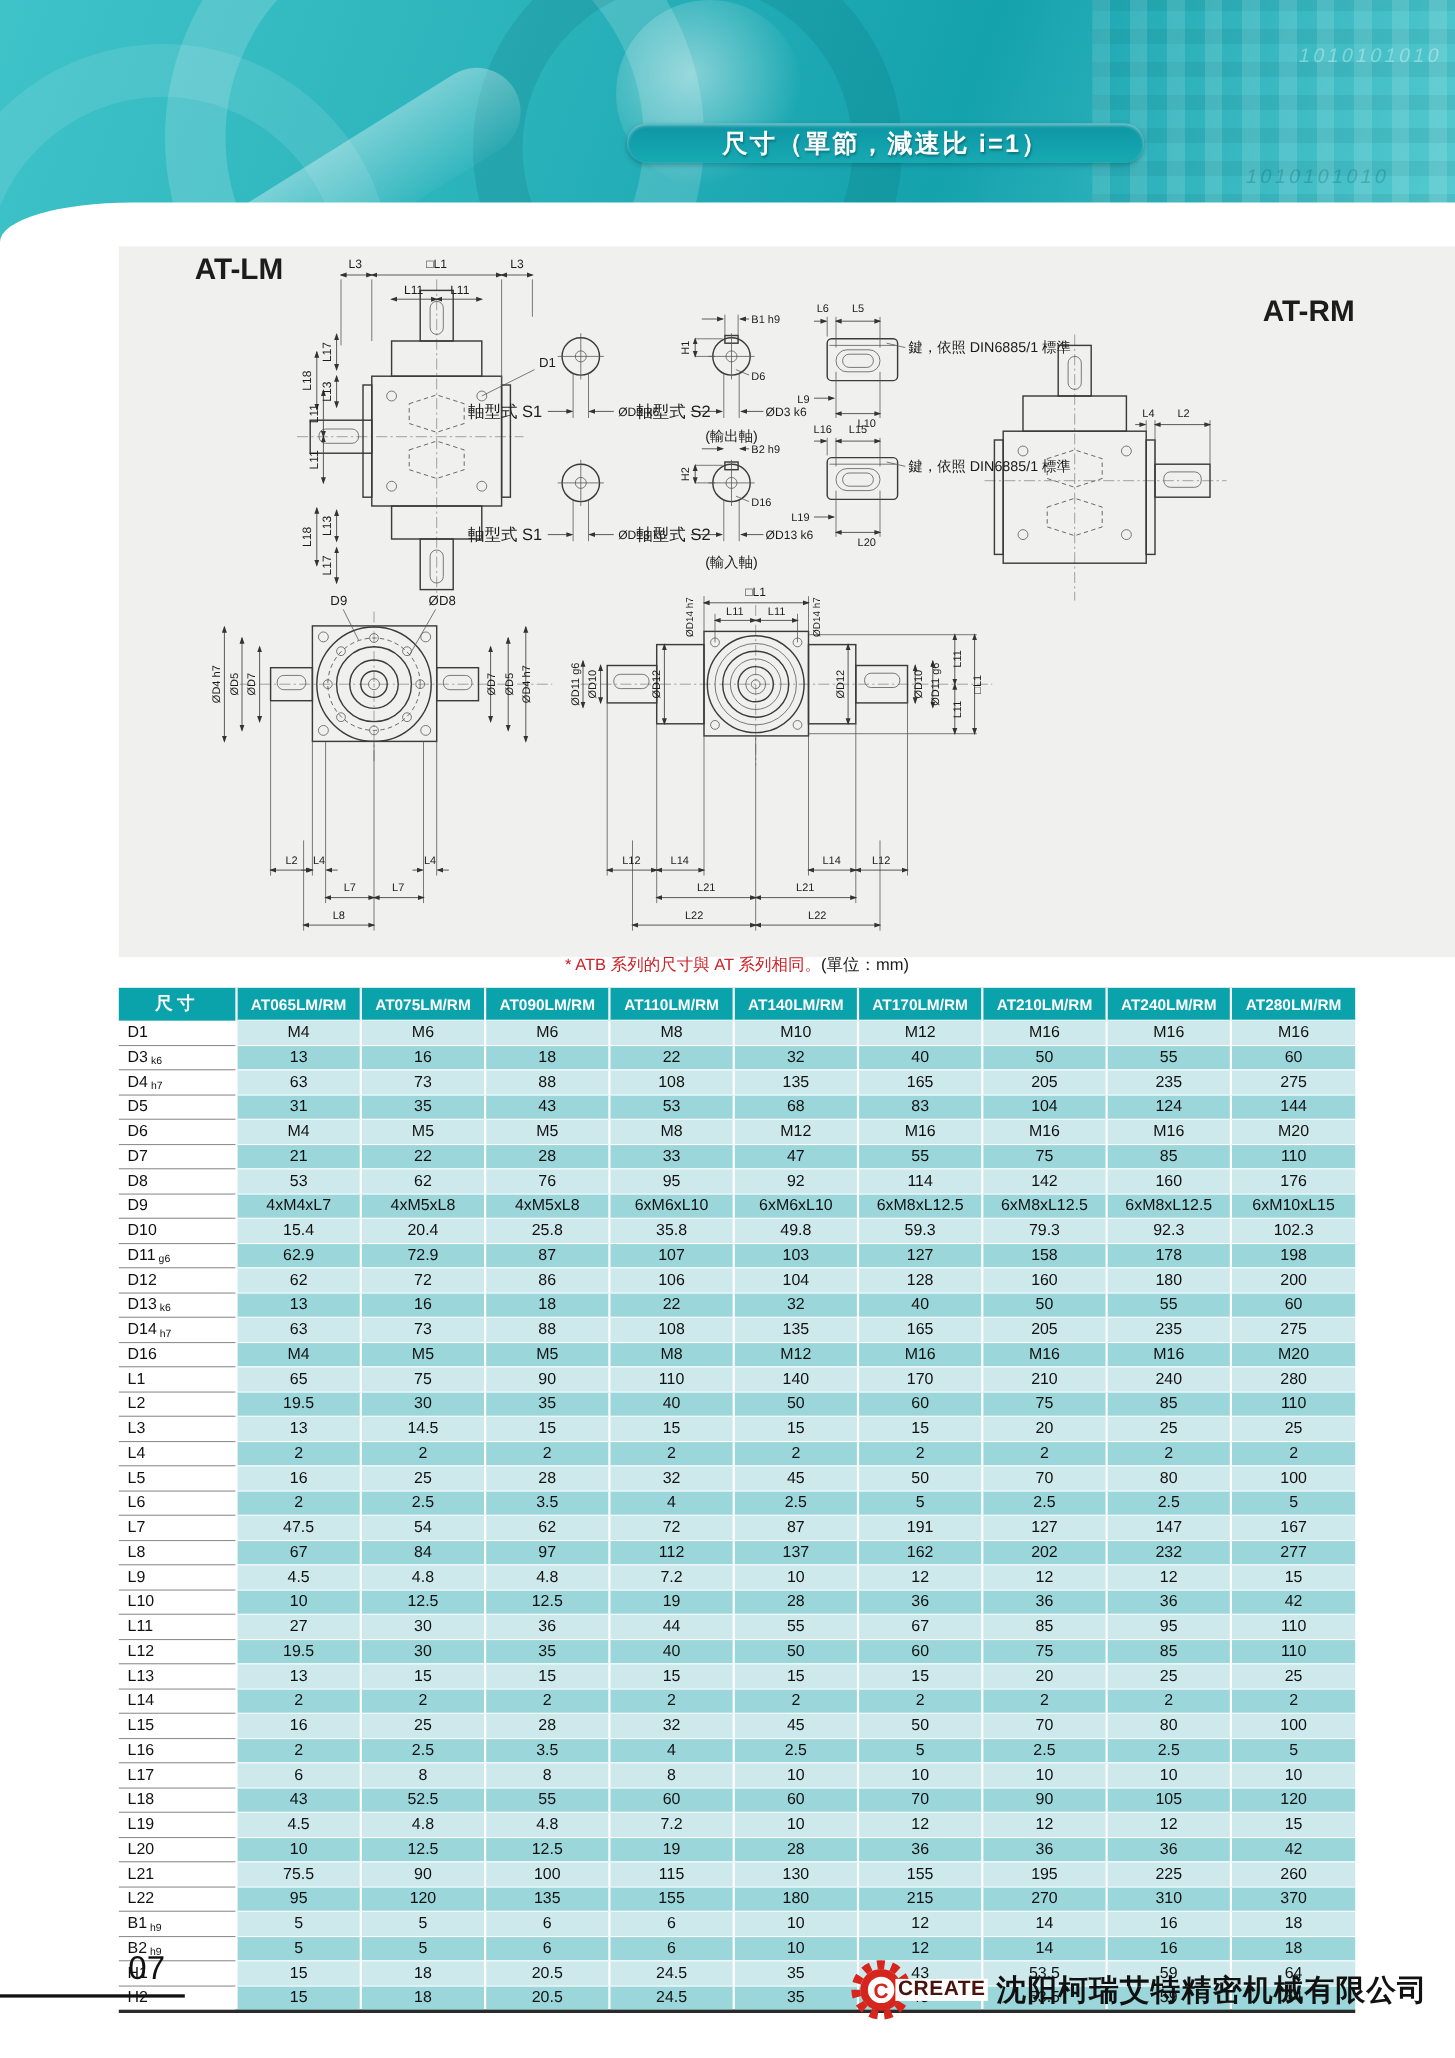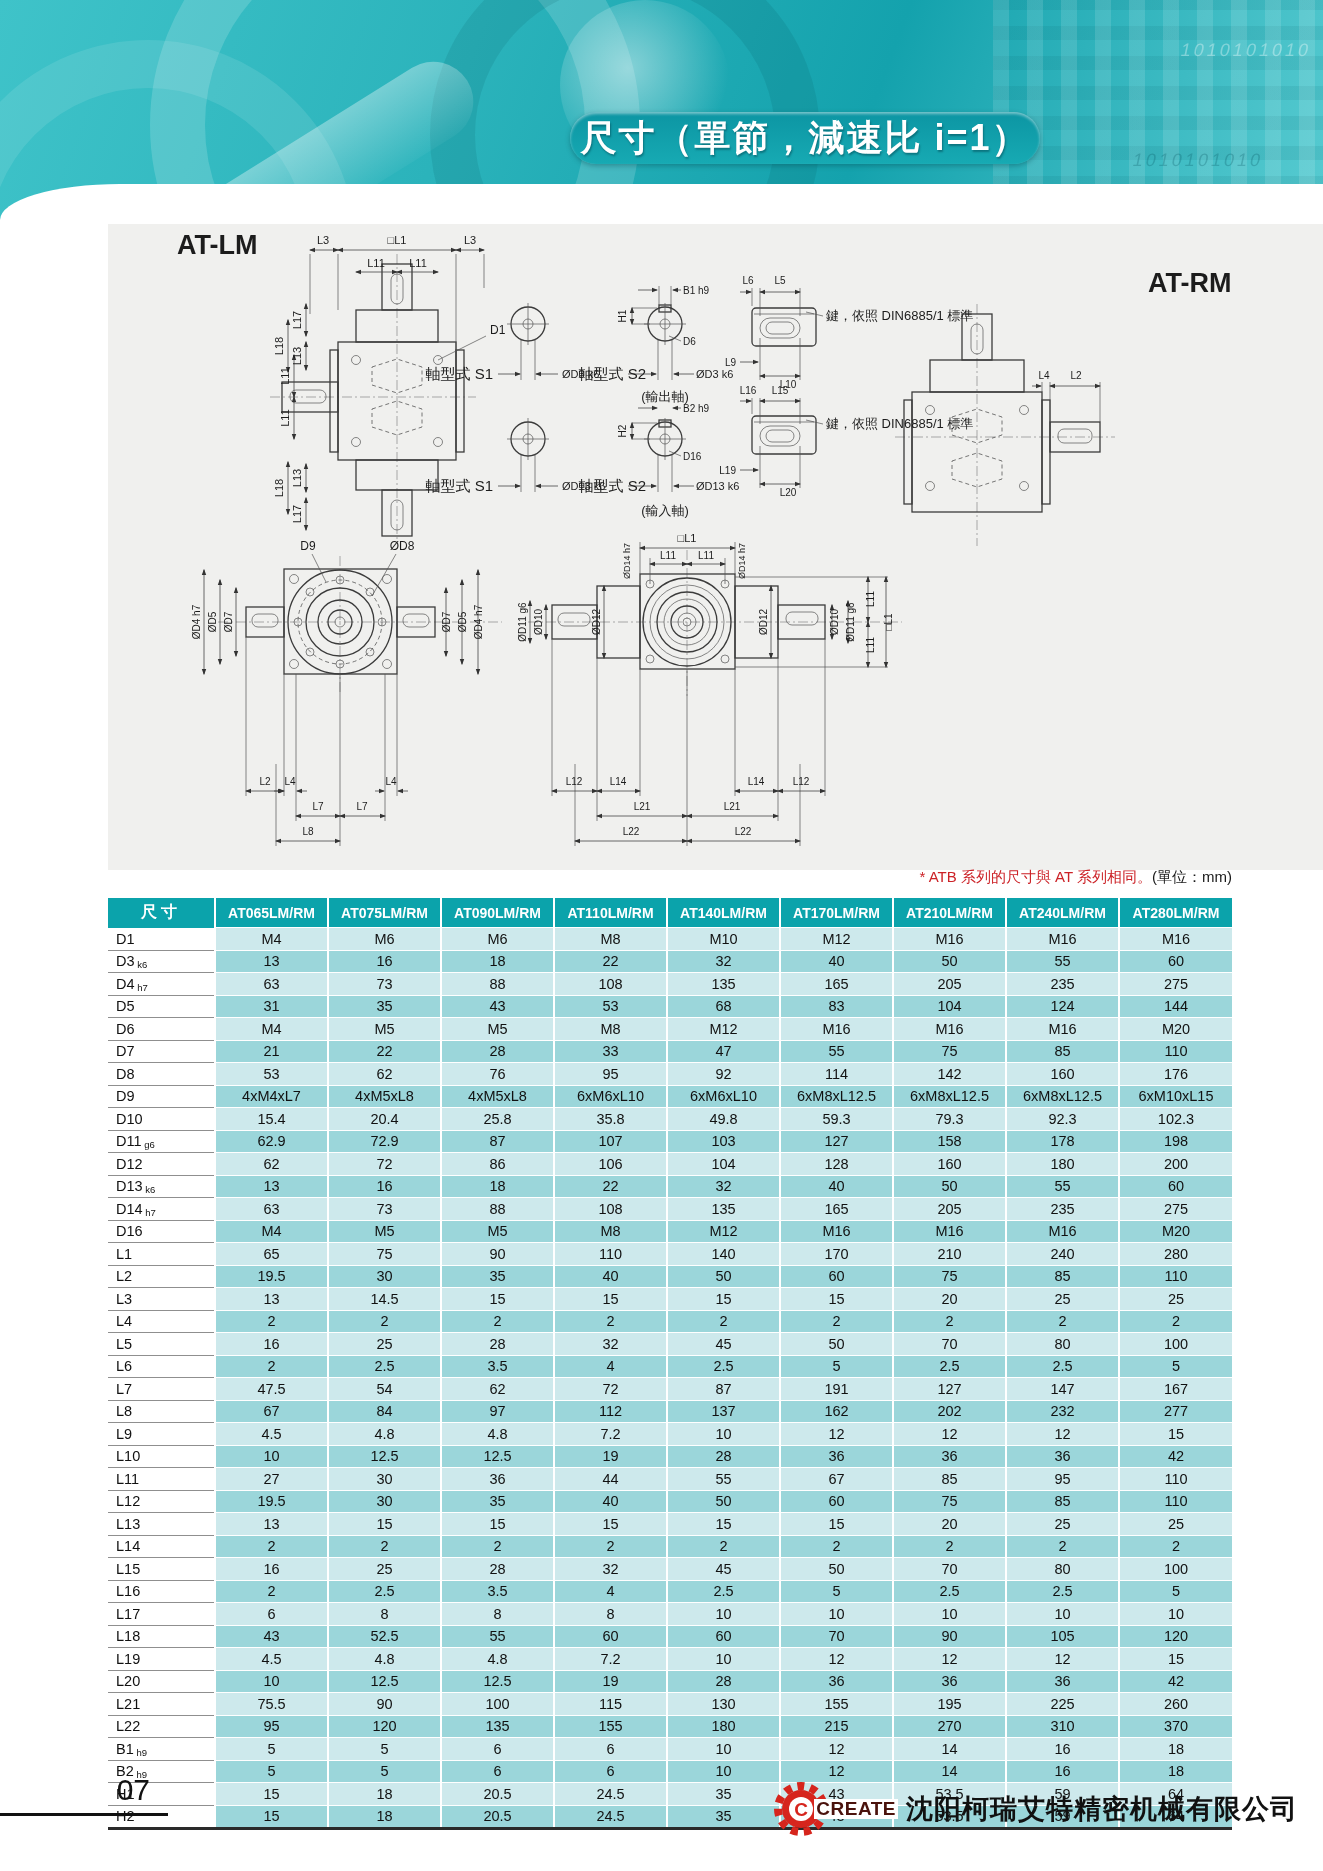--- a/index.html
+++ b/index.html
@@ -17,44 +17,44 @@
   .g-shaft{position:absolute;left:190px;top:120px;width:300px;height:80px;border-radius:40px;
            background:linear-gradient(180deg,rgba(255,255,255,.35),rgba(255,255,255,.04));transform:rotate(-32deg);}
   .pattern{position:absolute;right:0;top:0;width:330px;height:100%;
            background:repeating-linear-gradient(90deg,rgba(255,255,255,.12) 0 16px,rgba(255,255,255,0) 16px 34px),
                       repeating-linear-gradient(0deg,rgba(0,90,100,.10) 0 14px,rgba(0,90,100,0) 14px 30px);}
   .tex{position:absolute;color:rgba(255,255,255,.35);font-size:18px;letter-spacing:3px;transform:skewX(-12deg);}
   .tex1{right:12px;top:40px;} .tex2{right:60px;top:150px;color:rgba(0,80,90,.25);}
   .banner-title{position:absolute;top:34px;left:0;width:1040px;text-align:right;
                 font-size:57px;font-weight:bold;color:#fff;letter-spacing:1px;
                 text-shadow:3px 3px 4px rgba(0,60,70,.5);}
-  .banner-subtitle{position:absolute;top:112px;left:570px;width:470px;height:52px;border-radius:26px;
+  .banner-subtitle{position:absolute;top:112px;left:570px;width:470px;height:36px;border-radius:26px;
                    background:linear-gradient(180deg,#0c95a3,#17aab3);
                    box-shadow:inset 0 2px 3px rgba(255,255,255,.45),0 2px 5px rgba(0,60,70,.35);
                    display:flex;align-items:center;justify-content:center;
-                   font-size:36px;font-weight:bold;color:#fff;letter-spacing:2px;
+                   font-size:23px;font-weight:bold;color:#fff;letter-spacing:2px;
                    text-shadow:1px 2px 2px rgba(0,60,70,.45);}
   .banner-curve{position:absolute;top:184px;left:0;width:100%;height:36px;background:#fff;
                 border-top-left-radius:120px 36px;}
 
   
   .drawing-panel{position:absolute;left:108px;top:224px;width:1228px;height:646px;background:#f0f0ee;}
   .drawing-panel svg{display:block;width:100%;height:100%;}
   .ol{fill:none;stroke:#3b3b3b;stroke-width:1.3;}
   .th{fill:none;stroke:#555;stroke-width:.7;}
   .dash{fill:none;stroke:#555;stroke-width:.8;stroke-dasharray:4 3;}
   .cl{fill:none;stroke:#777;stroke-width:.6;stroke-dasharray:10 3 2 3;}
   .dim{fill:none;stroke:#444;stroke-width:.8;marker-start:url(#ar);marker-end:url(#ar);}
   .dimE{fill:none;stroke:#444;stroke-width:.8;marker-end:url(#ar);}
   .dimS{fill:none;stroke:#444;stroke-width:.8;marker-start:url(#ar);}
   .drawing-panel text{fill:#1c1c1c;font-family:"Liberation Sans","DejaVu Sans",sans-serif;}
 
   
   .note-row{position:absolute;left:108px;top:868px;width:1124px;display:flex;
-            justify-content:flex-end;align-items:flex-end;font-size:15px;}
+            justify-content:center;align-items:flex-end;font-size:15px;}
   .atb-note{color:#cc2227;}
   .unit-note{color:#1a1a1a;}
 
   
   .dim-table{position:absolute;left:108px;top:898px;width:1124px;border-collapse:collapse;
              table-layout:fixed;font-size:14.5px;color:#111;text-align:center;
              border-bottom:3px solid #2a2a2a;}
   .dim-table thead th{background:#0ba3ab;color:#fff;font-weight:bold;height:27px;
                       border-left:2px solid #fff;font-size:14px;margin-left:21px;}
   .dim-table thead th:first-child{width:104px;border-left:none;font-size:16px;letter-spacing:4px;}

